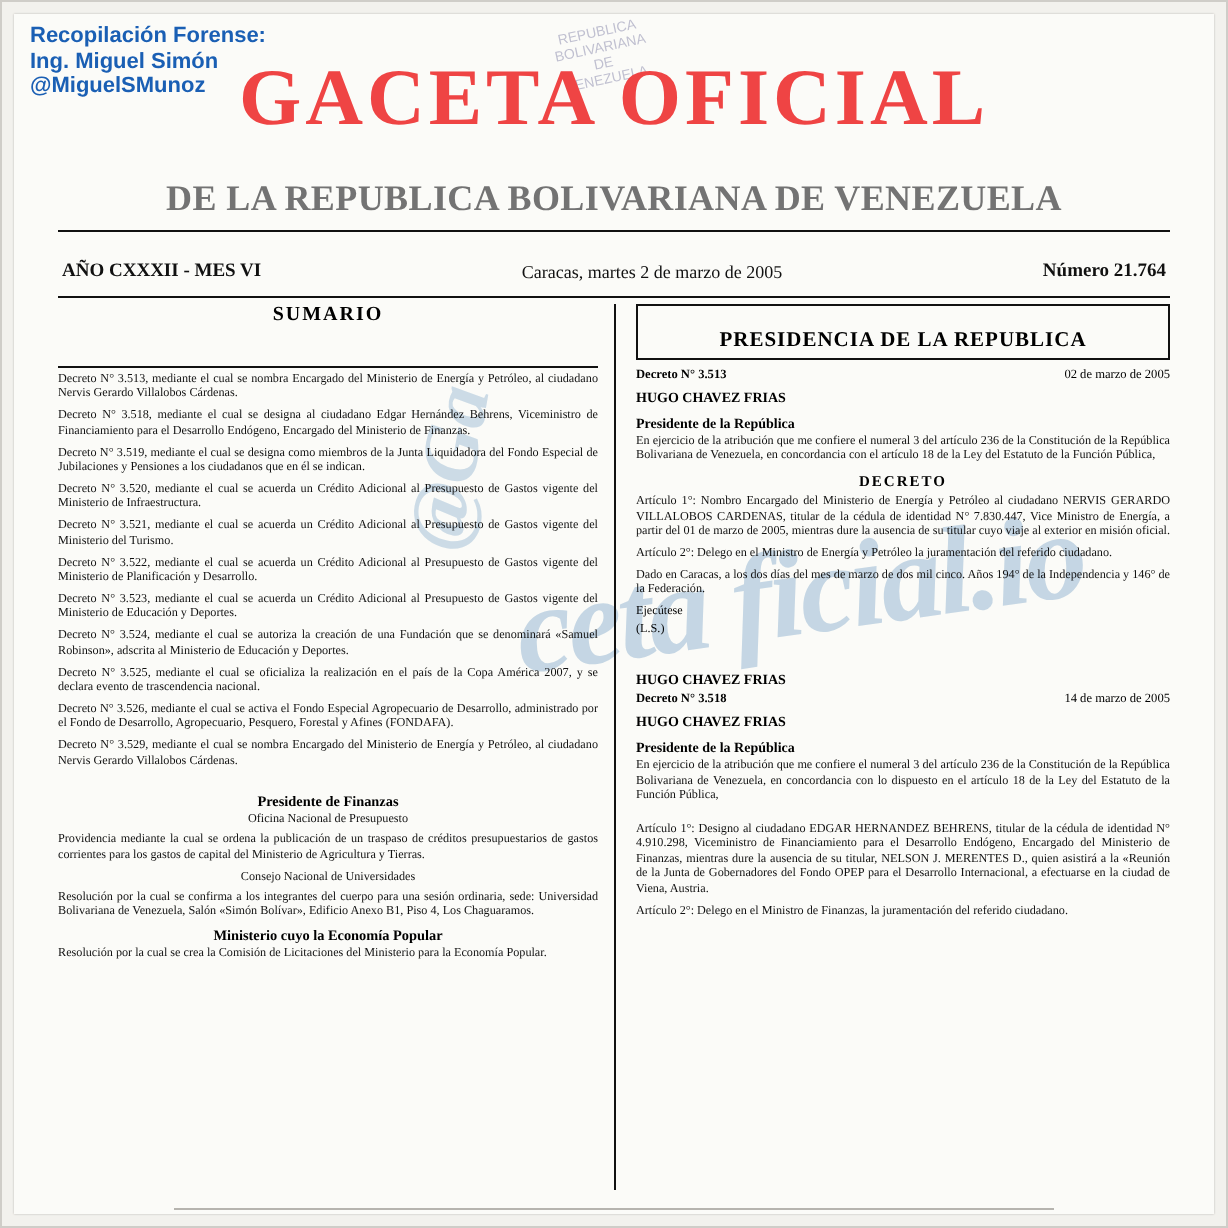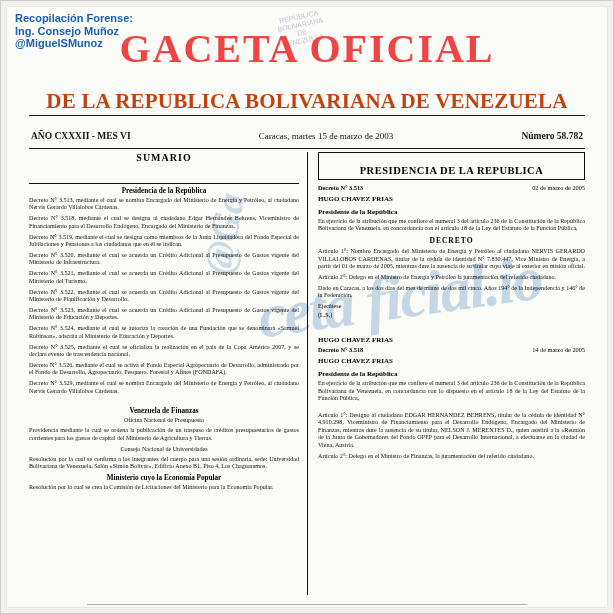--- a/index.html
+++ b/index.html
@@ -102,23 +102,23 @@
     font-family: "Liberation Serif", serif;
     font-size: 40px;
     font-weight: bold;
     letter-spacing: 2px;
     color: #ef4444;
     line-height: 56px;
     white-space: nowrap;
   }
   .masthead .subtitle {
     font-family: "Liberation Serif", serif;
-    font-size: 21px;
-    font-weight: bold;
-    color: #c2410c;
+    font-size: 18px;
+    font-weight: bold;
+    color: #737373;
     letter-spacing: 0.2px;
     margin-top: 12px;
   }
   .rule {
     position: absolute;
     left: 22px;
     right: 22px;
     border-top: 1.5px solid #111;
   }
   .rule-top { top: 108px; }
@@ -252,65 +252,64 @@
   }
 </style>
 </head>
 <body>
 
 <div class="page">
   <div class="paper">
 
     <div class="credit">
       <div>Recopilación Forense:</div>
-      <div>Ing. Consejo Muñoz</div>
+      <div>Ing. Miguel Simón</div>
       <div>@MiguelSMunoz</div>
     </div>
 
     <div class="stamp">REPUBLICA BOLIVARIANA DE VENEZUELA</div>
 
     <div class="masthead">
       <div class="title">GACETA OFICIAL</div>
       <div class="subtitle">DE LA REPUBLICA BOLIVARIANA DE VENEZUELA</div>
     </div>
 
     <div class="rule rule-top"></div>
     <div class="rule rule-bot"></div>
 
     <div class="issueline">
       <div>AÑO CXXXII - MES VI</div>
-      <div class="center">Caracas, martes 15 de marzo de 2003</div>
-      <div>Número 58.782</div>
+      <div class="center">Caracas, martes 2 de marzo de 2005</div>
+      <div>Número 21.764</div>
     </div>
 
     <div class="watermark2">@Ga</div>
     <div class="watermark">ceta ficial.io</div>
 
     <div class="cols">
 
       <div class="col col-left">
         <div class="sec-title">SUMARIO</div>
         <div class="hr-thin"></div>
-        <div class="centered-head">Presidencia de la República</div>
 
         <p class="para">Decreto N° 3.513, mediante el cual se nombra Encargado del Ministerio de Energía y Petróleo, al ciudadano Nervis Gerardo Villalobos Cárdenas.</p>
         <p class="para">Decreto N° 3.518, mediante el cual se designa al ciudadano Edgar Hernández Behrens, Viceministro de Financiamiento para el Desarrollo Endógeno, Encargado del Ministerio de Finanzas.</p>
         <p class="para">Decreto N° 3.519, mediante el cual se designa como miembros de la Junta Liquidadora del Fondo Especial de Jubilaciones y Pensiones a los ciudadanos que en él se indican.</p>
         <p class="para">Decreto N° 3.520, mediante el cual se acuerda un Crédito Adicional al Presupuesto de Gastos vigente del Ministerio de Infraestructura.</p>
         <p class="para">Decreto N° 3.521, mediante el cual se acuerda un Crédito Adicional al Presupuesto de Gastos vigente del Ministerio del Turismo.</p>
         <p class="para">Decreto N° 3.522, mediante el cual se acuerda un Crédito Adicional al Presupuesto de Gastos vigente del Ministerio de Planificación y Desarrollo.</p>
         <p class="para">Decreto N° 3.523, mediante el cual se acuerda un Crédito Adicional al Presupuesto de Gastos vigente del Ministerio de Educación y Deportes.</p>
         <p class="para">Decreto N° 3.524, mediante el cual se autoriza la creación de una Fundación que se denominará «Samuel Robinson», adscrita al Ministerio de Educación y Deportes.</p>
         <p class="para">Decreto N° 3.525, mediante el cual se oficializa la realización en el país de la Copa América 2007, y se declara evento de trascendencia nacional.</p>
         <p class="para">Decreto N° 3.526, mediante el cual se activa el Fondo Especial Agropecuario de Desarrollo, administrado por el Fondo de Desarrollo, Agropecuario, Pesquero, Forestal y Afines (FONDAFA).</p>
         <p class="para">Decreto N° 3.529, mediante el cual se nombra Encargado del Ministerio de Energía y Petróleo, al ciudadano Nervis Gerardo Villalobos Cárdenas.</p>
 
         <div class="spacer-sm"></div>
 
-        <div class="centered-head">Venezuela de Finanzas</div>
+        <div class="centered-head">Presidente de Finanzas</div>
         <div class="para center tight">Oficina Nacional de Presupuesto</div>
         <p class="para">Providencia mediante la cual se ordena la publicación de un traspaso de créditos presupuestarios de gastos corrientes para los gastos de capital del Ministerio de Agricultura y Tierras.</p>
 
         <div class="para center tight">Consejo Nacional de Universidades</div>
         <p class="para">Resolución por la cual se confirma a los integrantes del cuerpo para una sesión ordinaria, sede: Universidad Bolivariana de Venezuela, Salón «Simón Bolívar», Edificio Anexo B1, Piso 4, Los Chaguaramos.</p>
 
         <div class="centered-head">Ministerio cuyo la Economía Popular</div>
         <p class="para">Resolución por la cual se crea la Comisión de Licitaciones del Ministerio para la Economía Popular.</p>
       </div>
 

